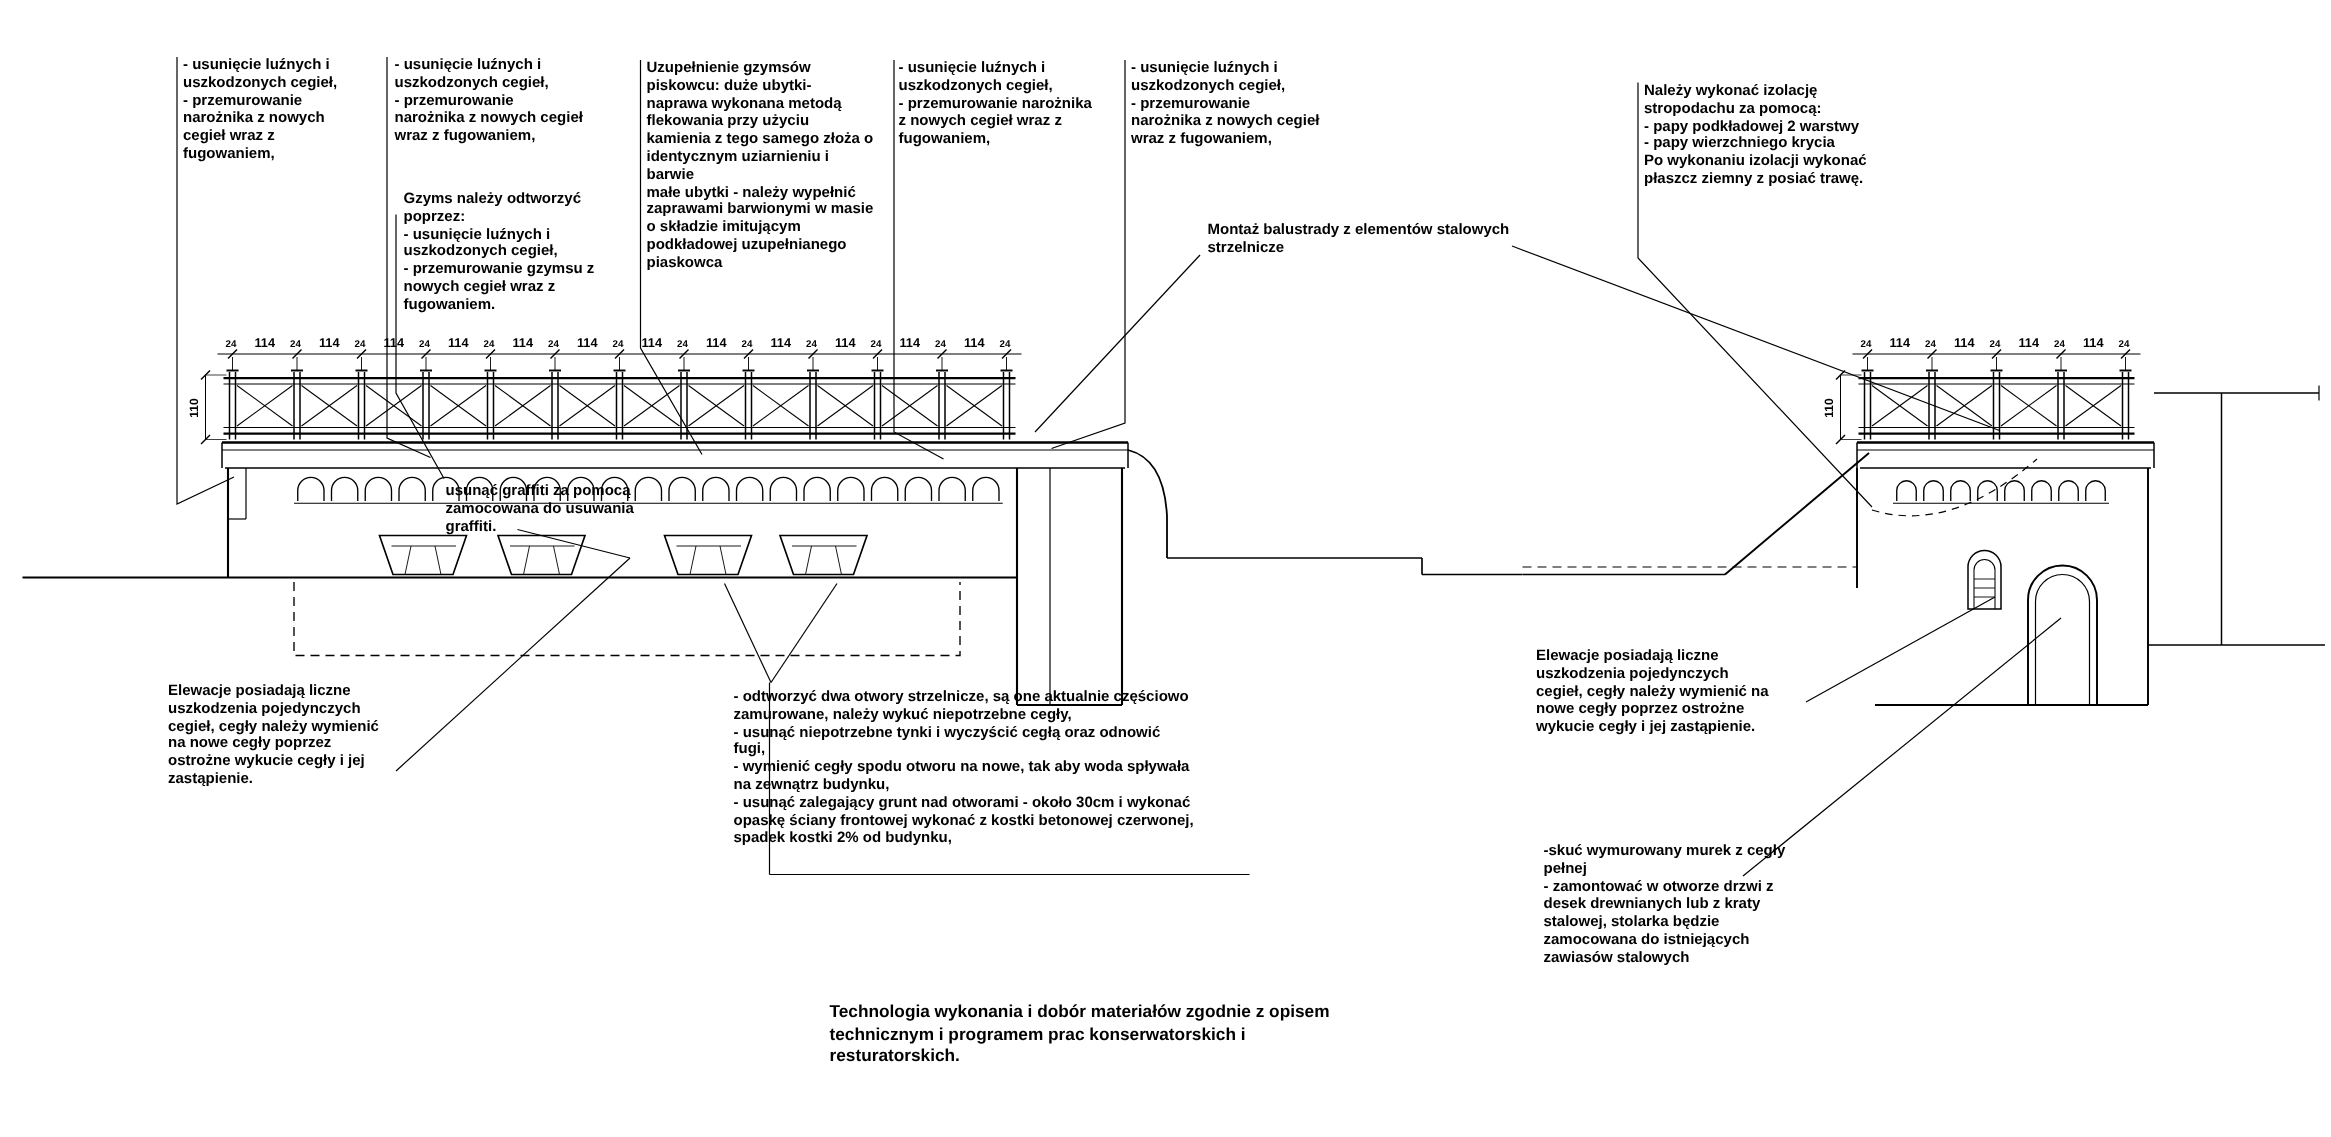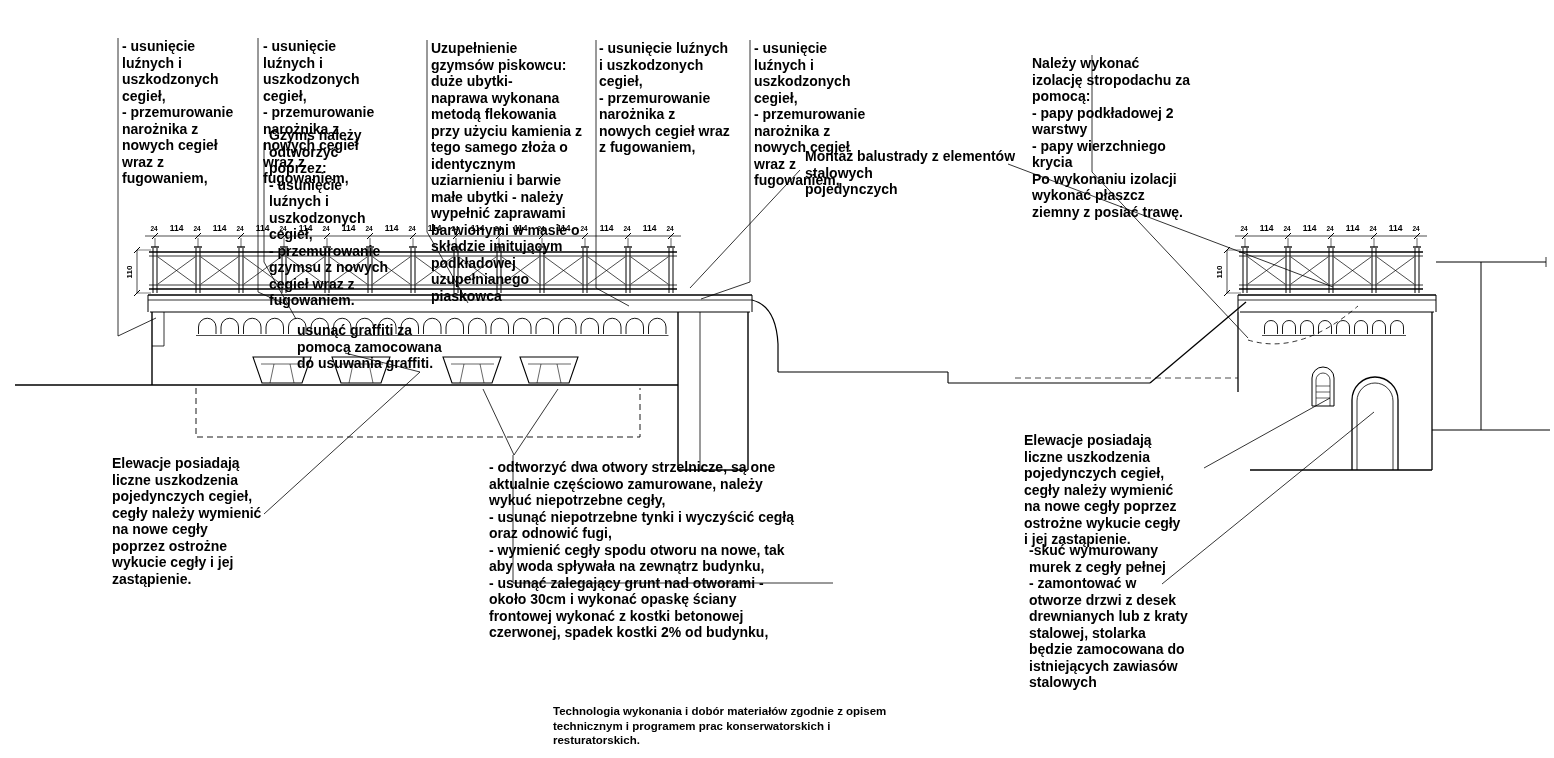--- a/index.html
+++ b/index.html
@@ -1,20 +1,20 @@
 <!DOCTYPE html>
 <html><head>
 <meta charset="utf-8">
 <style>
   *{margin:0;padding:0;box-sizing:border-box}
   html,body{width:1554px;height:758px;background:#fff;
     font-family:"Liberation Sans",sans-serif;}
   #canvas{position:relative;width:1554px;height:758px;background:#fff;overflow:hidden}
   #drawing{position:absolute;left:0;top:0}
-  .note{position:absolute;font-size:14px;font-weight:bold;line-height:1.18;
+  .note{position:absolute;font-size:10px;font-weight:bold;line-height:1.18;
         color:#000;white-space:pre-line;letter-spacing:0;}
   .note-lg{font-size:11.5px;line-height:1.28}
 </style>
 </head>
 <body>
 
 <div id="canvas">
 
   <svg id="drawing" width="1554" height="758" viewBox="0 0 1554 758">
 
@@ -344,36 +344,36 @@
 naprawa wykonana metodą flekowania przy użyciu kamienia z tego samego złoża o identycznym uziarnieniu i barwie
 małe ubytki - należy wypełnić zaprawami barwionymi w masie o składzie imitującym podkładowej uzupełnianego piaskowca</div>
 
   <div class="note" style="left:599px;top:40px;width:132px">- usunięcie luźnych i uszkodzonych cegieł,
 - przemurowanie narożnika z nowych cegieł wraz z fugowaniem,</div>
 
   <div class="note" style="left:754px;top:40px;width:128px">- usunięcie luźnych i uszkodzonych cegieł,
 - przemurowanie narożnika z nowych cegieł wraz z fugowaniem,</div>
 
   <div class="note" style="left:805px;top:148px;width:220px">Montaż balustrady z elementów stalowych
-pojedynczych</div>
-
-  <div class="note" style="left:1032px;top:55px;width:158px">Należy wykonać izolację stropodachu za pomocą:
+strzelnicze</div>
+
+  <div class="note" style="left:1096px;top:55px;width:158px">Należy wykonać izolację stropodachu za pomocą:
 - papy podkładowej 2 warstwy
 - papy wierzchniego krycia
 Po wykonaniu izolacji wykonać płaszcz ziemny z posiać trawę.</div>
 
   <div class="note" style="left:297px;top:322px;width:148px">usunąć graffiti za pomocą zamocowana do usuwania graffiti.</div>
 
   <div class="note" style="left:112px;top:455px;width:152px">Elewacje posiadają liczne uszkodzenia pojedynczych cegieł, cegły należy wymienić na nowe cegły poprzez ostrożne wykucie cegły i jej zastąpienie.</div>
 
   <div class="note" style="left:489px;top:459px;width:308px">- odtworzyć dwa otwory strzelnicze, są one aktualnie częściowo zamurowane, należy wykuć niepotrzebne cegły,
 - usunąć niepotrzebne tynki i wyczyścić cegłą oraz odnowić fugi,
 - wymienić cegły spodu otworu na nowe, tak aby woda spływała na zewnątrz budynku,
 - usunąć zalegający grunt nad otworami - około 30cm i wykonać opaskę ściany frontowej wykonać z kostki betonowej czerwonej, spadek kostki 2% od budynku,</div>
 
 
-  <div class="note note-lg" style="left:553px;top:704px;width:336px">Technologia wykonania i dobór materiałów zgodnie z opisem technicznym i programem prac konserwatorskich i resturatorskich.</div>
+  <div class="note note-lg" style="left:553px;top:668px;width:336px">Technologia wykonania i dobór materiałów zgodnie z opisem technicznym i programem prac konserwatorskich i resturatorskich.</div>
 
   <div class="note" style="left:1024px;top:432px;width:158px">Elewacje posiadają liczne uszkodzenia pojedynczych cegieł, cegły należy wymienić na nowe cegły poprzez ostrożne wykucie cegły i jej zastąpienie.</div>
 
-  <div class="note" style="left:1029px;top:542px;width:164px">-skuć wymurowany murek z cegły pełnej
+  <div class="note" style="left:1029px;top:562px;width:164px">-skuć wymurowany murek z cegły pełnej
 - zamontować w otworze drzwi z desek drewnianych lub z kraty stalowej, stolarka będzie zamocowana do istniejących zawiasów stalowych</div>
 </div>
 
 </body></html>

